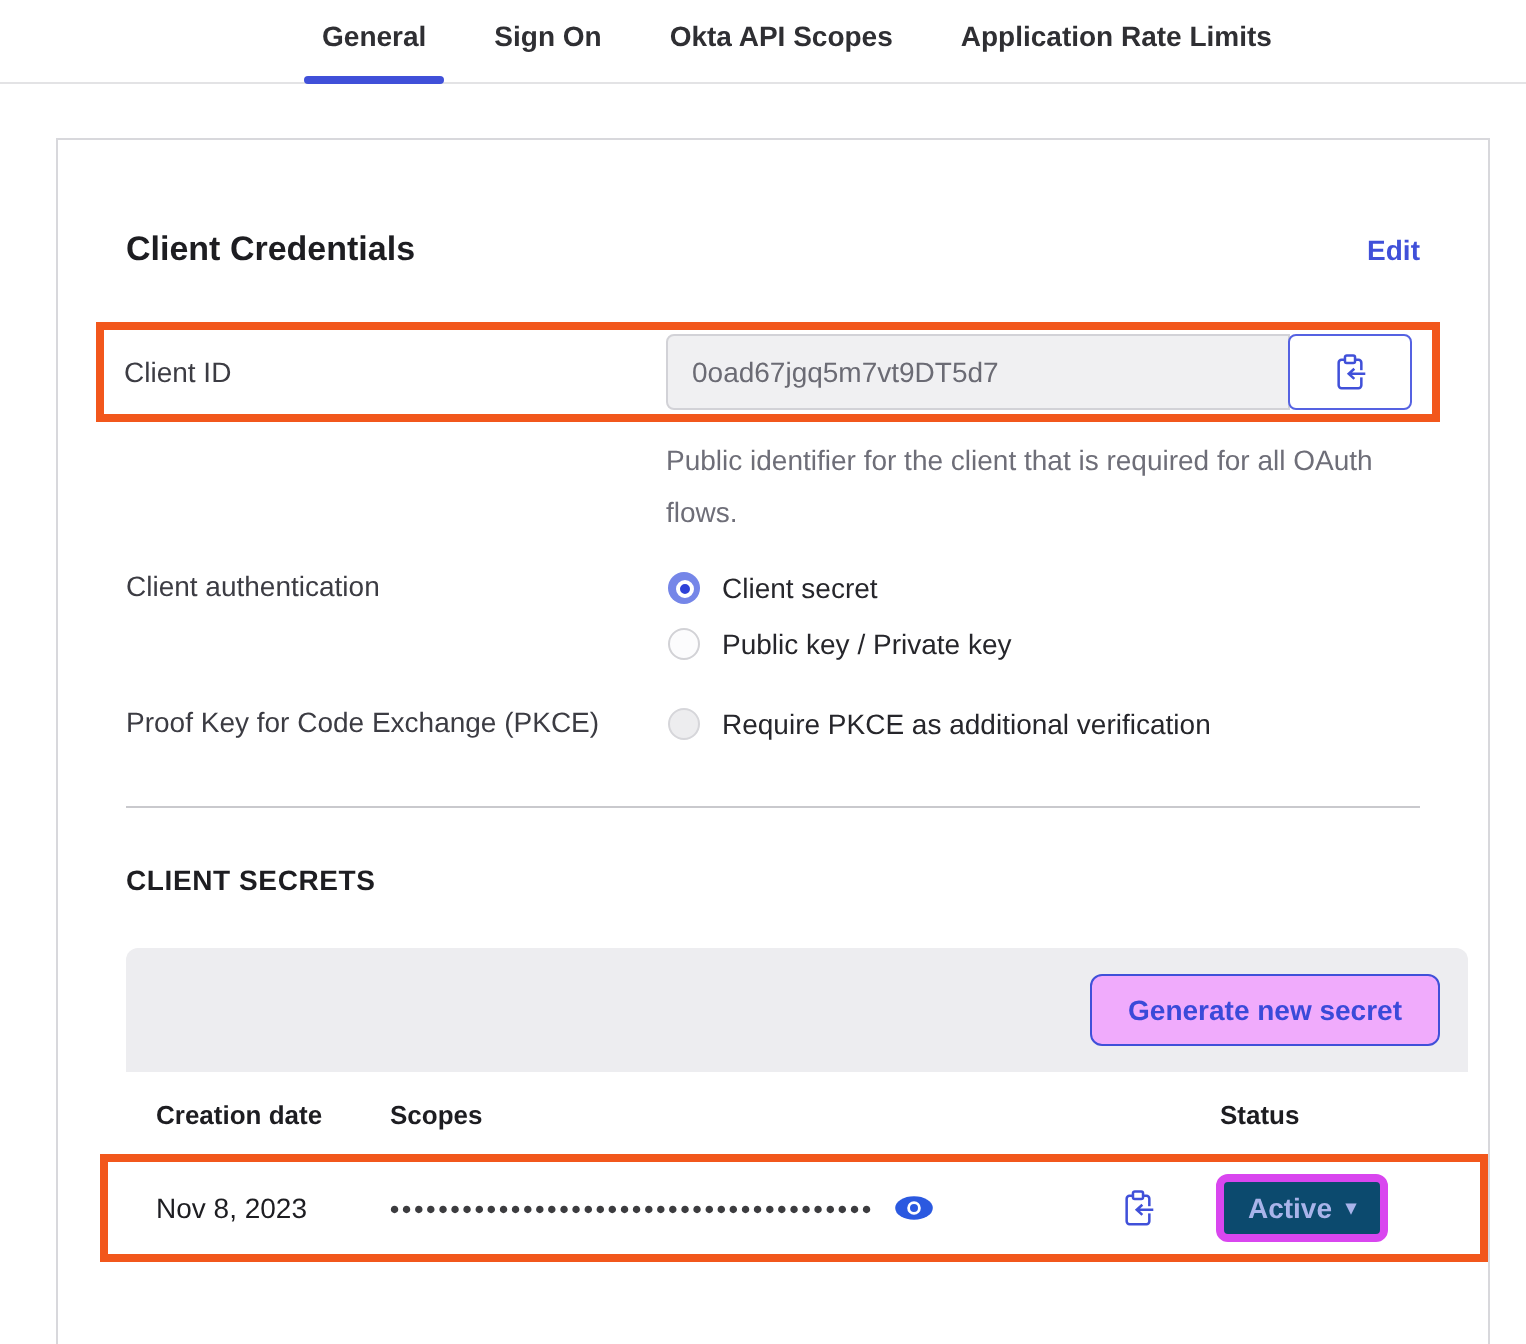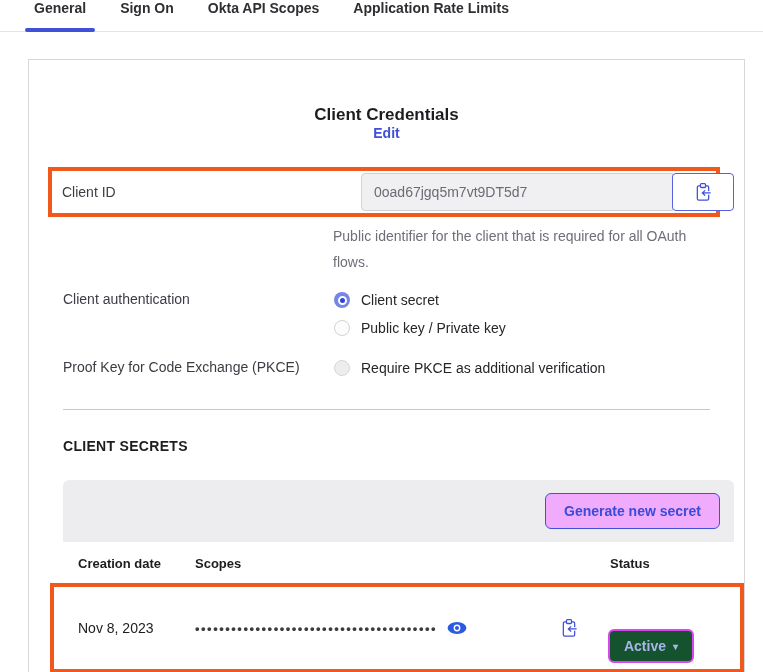--- a/index.html
+++ b/index.html
@@ -1,33 +1,33 @@
 <!DOCTYPE html>
 <html><head>
 <meta charset="utf-8">
 <style>
   * { margin:0; padding:0; box-sizing:border-box; }
   html,body { width:763px; height:672px; overflow:hidden; background:#fff;
     font-family:"Liberation Sans", sans-serif; color:#1d1d21; }
 
   
-  .tabbar { display:flex; gap:34px; padding:0 0 0 34px; border-bottom:1px solid #e3e3e5; }
+  .tabbar { display:flex; gap:34px; padding:10px 0 0 34px; border-bottom:1px solid #e3e3e5;justify-content:center; }
   .tab { font-size:14px; font-weight:700; color:#2f2f33; padding-bottom:15px; position:relative; cursor:pointer; white-space:nowrap; }
   .tab.active::after { content:""; position:absolute; left:-9px; right:-9px; bottom:-1px; height:4px; background:#4050d9; border-radius:2px; }
 
   
   .card { margin:27px 0 0 28px; width:717px; height:640px; border:1px solid #d8d8dc; background:#fff; padding:45px 34px 0 34px; }
 
-  .card-header { display:flex; justify-content:space-between; align-items:center; margin-bottom:26px;flex-direction:column; }
+  .card-header { display:flex; justify-content:space-between; align-items:center; margin-bottom:26px; }
   .card-title { font-size:17px; font-weight:700; color:#1d1d21; }
   .edit-link { font-size:14px; font-weight:700; color:#4050d9; cursor:pointer; }
 
   
   .hl { border:4px solid #f2571c; }
-  .clientid-box { margin:0 -10px 0 -15px; padding:2px 10px; display:flex; align-items:center;gap:28px; }
+  .clientid-box { margin:0 -10px 0 -15px; padding:2px 10px; display:flex; align-items:center; }
   .field-label { font-size:14px; color:#3c3c43; }
   .clientid-box .field-label { width:271px; flex:0 0 271px; }
   .input-group { display:flex; align-items:center; }
   .ro-input { width:312px; height:38px; background:#f0f0f2; border:1px solid #d2d2d7; border-radius:4px 0 0 4px; padding:0 12px; font-size:14px; color:#6b6b74; font-family:"Liberation Sans", sans-serif; }
   .copy-btn { width:62px; height:38px; margin-left:-1px; background:#fff; border:1px solid #5562e2; border-radius:4px; display:flex; align-items:center; justify-content:center; cursor:pointer; }
 
   .help-row { display:flex; margin-top:6px; }
   .help-spacer { flex:0 0 270px; }
   .help-text { width:378px; font-size:14px; color:#6e6e78; line-height:26px; }
 
@@ -54,21 +54,21 @@
   .col-date { flex:0 0 117px; }
   .col-secret { flex:1 1 auto; }
   .col-status { flex:0 0 124px; }
 
   .row-hl { margin:0 -10px 0 -13px; padding:6px 8px 6px 11px; display:flex; align-items:center; }
   .cell-date { flex:0 0 130px; padding-left:13px; font-size:14px; color:#1d1d21; }
   .cell-secret { flex:1 1 auto; display:flex; align-items:center; }
   .dots { font-size:13px; letter-spacing:1.5px; color:#3c3c3f; font-weight:700; white-space:nowrap; }
   .eye-wrap { margin-left:10px; cursor:pointer; display:flex; }
   .clip-wrap { margin:0 30px 0 6px; cursor:pointer; display:flex; }
-  .status-btn { width:86px; height:34px; border:2px solid #d946ef; border-radius:6px; background:#14532d; color:#a9b4ea; font-weight:700; font-size:14px; display:flex; align-items:center; justify-content:center; gap:7px; cursor:pointer; font-family:"Liberation Sans", sans-serif;margin-top:36px; }
+  .status-btn { width:86px; height:34px; border:4px solid #d946ef; border-radius:6px; background:#0c4a6e; color:#a9b4ea; font-weight:700; font-size:14px; display:flex; align-items:center; justify-content:center; gap:7px; cursor:pointer; font-family:"Liberation Sans", sans-serif; }
   .status-caret { font-size:10px; }
 </style>
 </head>
 <body>
 
 <nav class="tabbar">
   <div class="tab active">General</div>
   <div class="tab">Sign On</div>
   <div class="tab">Okta API Scopes</div>
   <div class="tab">Application Rate Limits</div>

